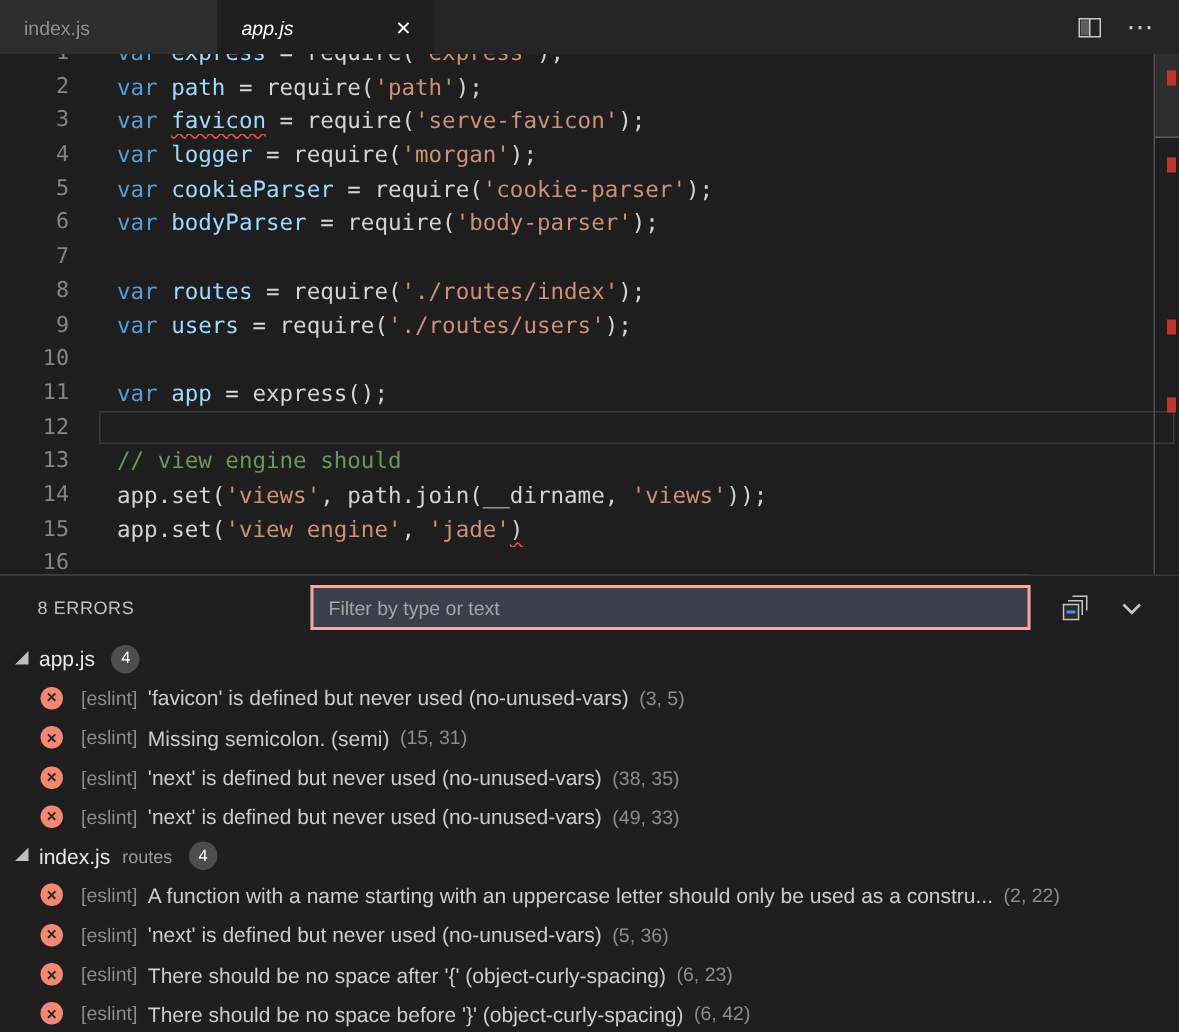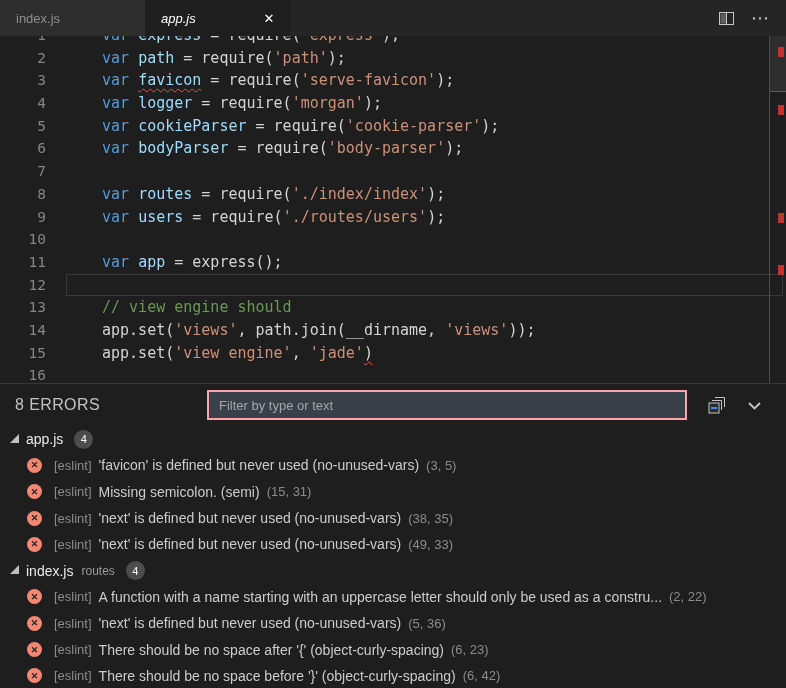--- a/index.html
+++ b/index.html
@@ -24,21 +24,21 @@
   .more-dots { color:#c5c5c5; font-size:18px; letter-spacing:1px; line-height:10px; }
 
   
   .editor { position:absolute; top:36px; left:0; width:786px; height:347px;
             overflow:hidden; background:#1e1e1e;
             font-family:"DejaVu Sans Mono", monospace; font-size:15px; }
   .lines { margin-top:-12px; }
   .code-line { display:flex; height:22.7px; line-height:22.7px; white-space:pre; }
   .ln { width:46px; text-align:right; color:#858585; flex:none;
         font-size:14.5px; }
-  .lc { margin-left:56px; color:#d4d4d4; }
+  .lc { margin-left:32px; color:#d4d4d4; }
   .tk-kw  { color:#569cd6; }
   .tk-id  { color:#9cdcfe; }
   .tk-pl  { color:#d4d4d4; }
   .tk-str { color:#ce9178; }
   .tk-com { color:#6a9955; }
   .tk-sq  { text-decoration-line:underline; text-decoration-style:wavy;
             text-decoration-color:#f14c4c; text-decoration-thickness:1px;
             text-underline-offset:3px; }
   .current-line { position:absolute; left:66px; right:3px; top:237.7px;
                   height:22.7px; border:1px solid #3a3a3a; pointer-events:none; }
@@ -47,22 +47,22 @@
   .ruler { position:absolute; top:0; right:0; width:17px; height:347px;
            border-left:1px solid #4d4d4d; }
   .slider { position:absolute; top:0; left:0; right:0; height:56px;
             background:rgba(121,121,121,0.18); border-bottom:1px solid #5c5c5c; }
   .rmark { position:absolute; right:2px; width:6px; height:10px; background:#c0342b; }
 
   
   .panel { position:absolute; top:383px; left:0; width:786px; height:305px;
            background:#1e1e1e; border-top:1px solid #383838; }
   .panel-header { position:relative; height:42px; }
-  .errors-count { position:absolute; left:15px; top:0; line-height:42px;
-                  font-size:16px; color:#c2c2c2; letter-spacing:0.4px; }
+  .errors-count { position:absolute; left:25px; top:0; line-height:42px;
+                  font-size:12px; color:#c2c2c2; letter-spacing:0.4px; }
   .filter-input { position:absolute; left:207px; top:6px; width:480px; height:30px;
                   background:#394049; border:2px solid #fca5a5; color:#dddddd;
                   font-size:13px; padding:0 10px; outline:none;
                   font-family:"Liberation Sans", sans-serif; }
   .filter-input::placeholder { color:#a6a6a6; }
   .hdr-icon { position:absolute; top:12px; }
   .collapse-all { left:708px; }
   .panel-chevron { left:746px; top:13px; }
 
   .tree { position:absolute; top:42px; left:0; right:0; bottom:0; }
@@ -110,21 +110,21 @@
 
   <div class="editor">
     <div class="lines">
         <div class="code-line"><span class="ln">1</span><span class="lc"><span class="tk-kw">var</span><span class="tk-pl"> </span><span class="tk-id">express</span><span class="tk-pl"> = require(</span><span class="tk-str">'express'</span><span class="tk-pl">);</span></span></div>
         <div class="code-line"><span class="ln">2</span><span class="lc"><span class="tk-kw">var</span><span class="tk-pl"> </span><span class="tk-id">path</span><span class="tk-pl"> = require(</span><span class="tk-str">'path'</span><span class="tk-pl">);</span></span></div>
         <div class="code-line"><span class="ln">3</span><span class="lc"><span class="tk-kw">var</span><span class="tk-pl"> </span><span class="tk-id tk-sq">favicon</span><span class="tk-pl"> = require(</span><span class="tk-str">'serve-favicon'</span><span class="tk-pl">);</span></span></div>
         <div class="code-line"><span class="ln">4</span><span class="lc"><span class="tk-kw">var</span><span class="tk-pl"> </span><span class="tk-id">logger</span><span class="tk-pl"> = require(</span><span class="tk-str">'morgan'</span><span class="tk-pl">);</span></span></div>
         <div class="code-line"><span class="ln">5</span><span class="lc"><span class="tk-kw">var</span><span class="tk-pl"> </span><span class="tk-id">cookieParser</span><span class="tk-pl"> = require(</span><span class="tk-str">'cookie-parser'</span><span class="tk-pl">);</span></span></div>
         <div class="code-line"><span class="ln">6</span><span class="lc"><span class="tk-kw">var</span><span class="tk-pl"> </span><span class="tk-id">bodyParser</span><span class="tk-pl"> = require(</span><span class="tk-str">'body-parser'</span><span class="tk-pl">);</span></span></div>
         <div class="code-line"><span class="ln">7</span><span class="lc"></span></div>
-        <div class="code-line"><span class="ln">8</span><span class="lc"><span class="tk-kw">var</span><span class="tk-pl"> </span><span class="tk-id">routes</span><span class="tk-pl"> = require(</span><span class="tk-str">'./index/index'</span><span class="tk-pl">);</span></span></div>
+        <div class="code-line"><span class="ln">8</span><span class="lc"><span class="tk-kw">var</span><span class="tk-pl"> </span><span class="tk-id">routes</span><span class="tk-pl"> = require(</span><span class="tk-str">'./routes/index'</span><span class="tk-pl">);</span></span></div>
         <div class="code-line"><span class="ln">9</span><span class="lc"><span class="tk-kw">var</span><span class="tk-pl"> </span><span class="tk-id">users</span><span class="tk-pl"> = require(</span><span class="tk-str">'./routes/users'</span><span class="tk-pl">);</span></span></div>
         <div class="code-line"><span class="ln">10</span><span class="lc"></span></div>
         <div class="code-line"><span class="ln">11</span><span class="lc"><span class="tk-kw">var</span><span class="tk-pl"> </span><span class="tk-id">app</span><span class="tk-pl"> = express();</span></span></div>
         <div class="code-line"><span class="ln">12</span><span class="lc"></span></div>
         <div class="code-line"><span class="ln">13</span><span class="lc"><span class="tk-com">// view engine should</span></span></div>
         <div class="code-line"><span class="ln">14</span><span class="lc"><span class="tk-pl">app.set(</span><span class="tk-str">'views'</span><span class="tk-pl">, path.join(__dirname, </span><span class="tk-str">'views'</span><span class="tk-pl">));</span></span></div>
         <div class="code-line"><span class="ln">15</span><span class="lc"><span class="tk-pl">app.set(</span><span class="tk-str">'view engine'</span><span class="tk-pl">, </span><span class="tk-str">'jade'</span><span class="tk-pl tk-sq">)</span></span></div>
         <div class="code-line"><span class="ln">16</span><span class="lc"></span></div>
       </div>
     <div class="current-line"></div>

